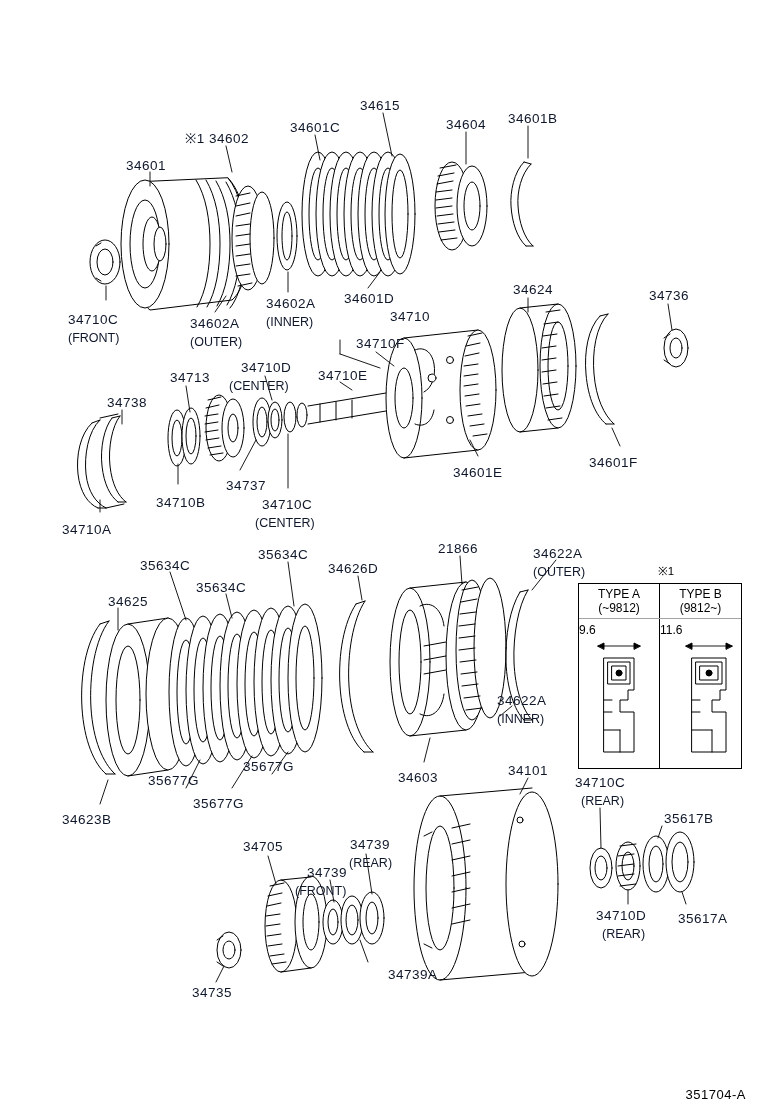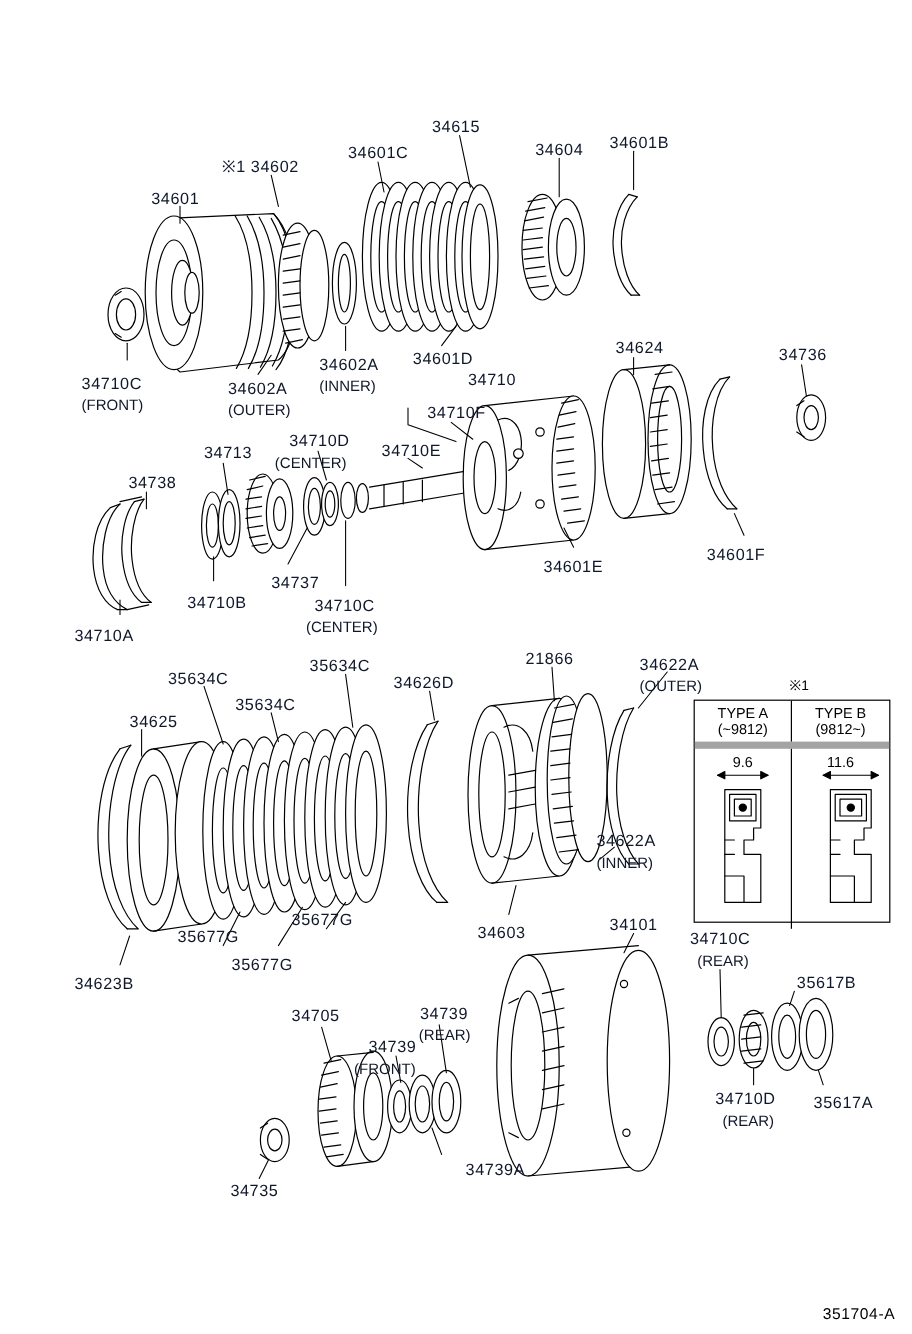--- a/index.html
+++ b/index.html
@@ -51,38 +51,38 @@
   .legend .cell {
     flex: 1 1 50%;
     box-sizing: border-box;
     border-right: 1px solid #000;
     text-align: center;
     font-size: 12px;
     padding-top: 3px;
     line-height: 14px;
   }
   .legend .cell:last-child { border-right: none; }
-  .legend .row-sep { border-bottom: 6px solid #a3a3a3; }
+  .legend .row-sep { border-bottom: 1px solid #a3a3a3; }
   .legend .row2 {
     display: flex;
     height: 150px;
   }
   .legend .cell2 {
     flex: 1 1 50%;
     box-sizing: border-box;
     border-right: 1px solid #000;
     position: relative;
   }
   .legend .cell2:last-child { border-right: none; }
   .dimtext {
     position: absolute;
     top: 4px;
     left: 0;
     width: 100%;
-    text-align: center;
+    text-align: left;
     font-size: 12px;
   }
   .footer {
     position: absolute;
     right: 14px;
     bottom: 10px;
     font-size: 13px;
     letter-spacing: 0.5px;
   }
   .starmark {

